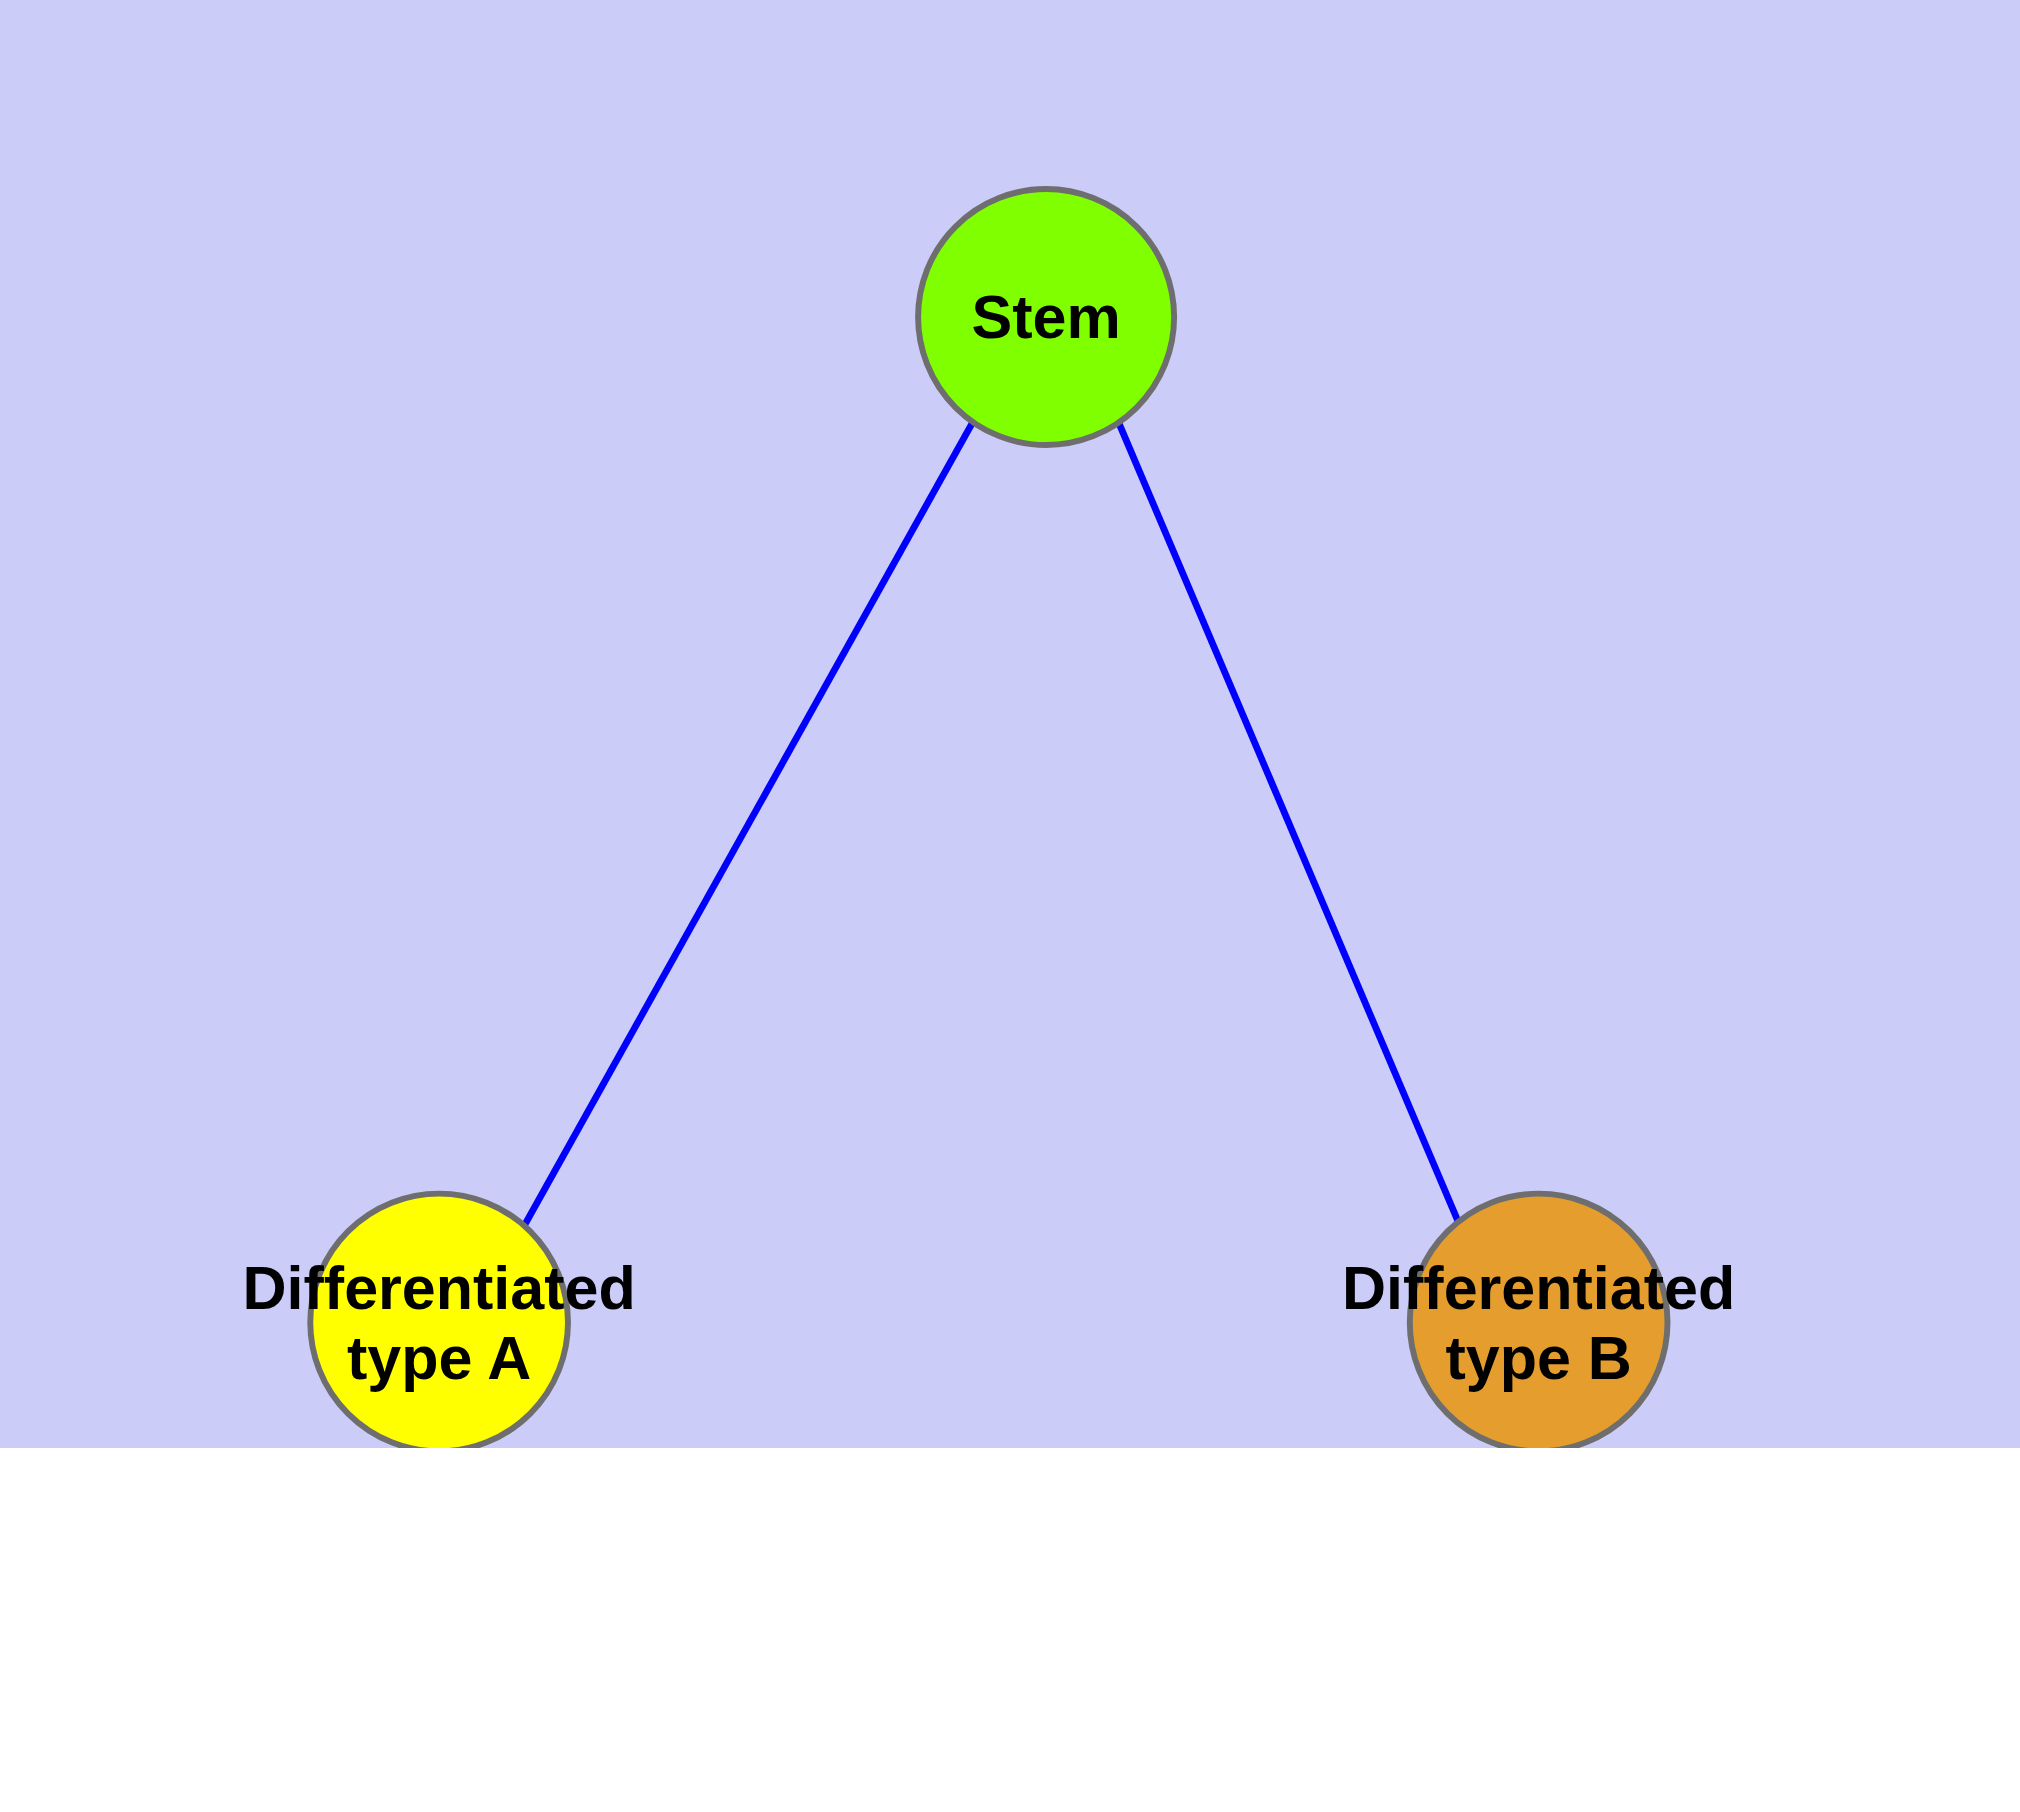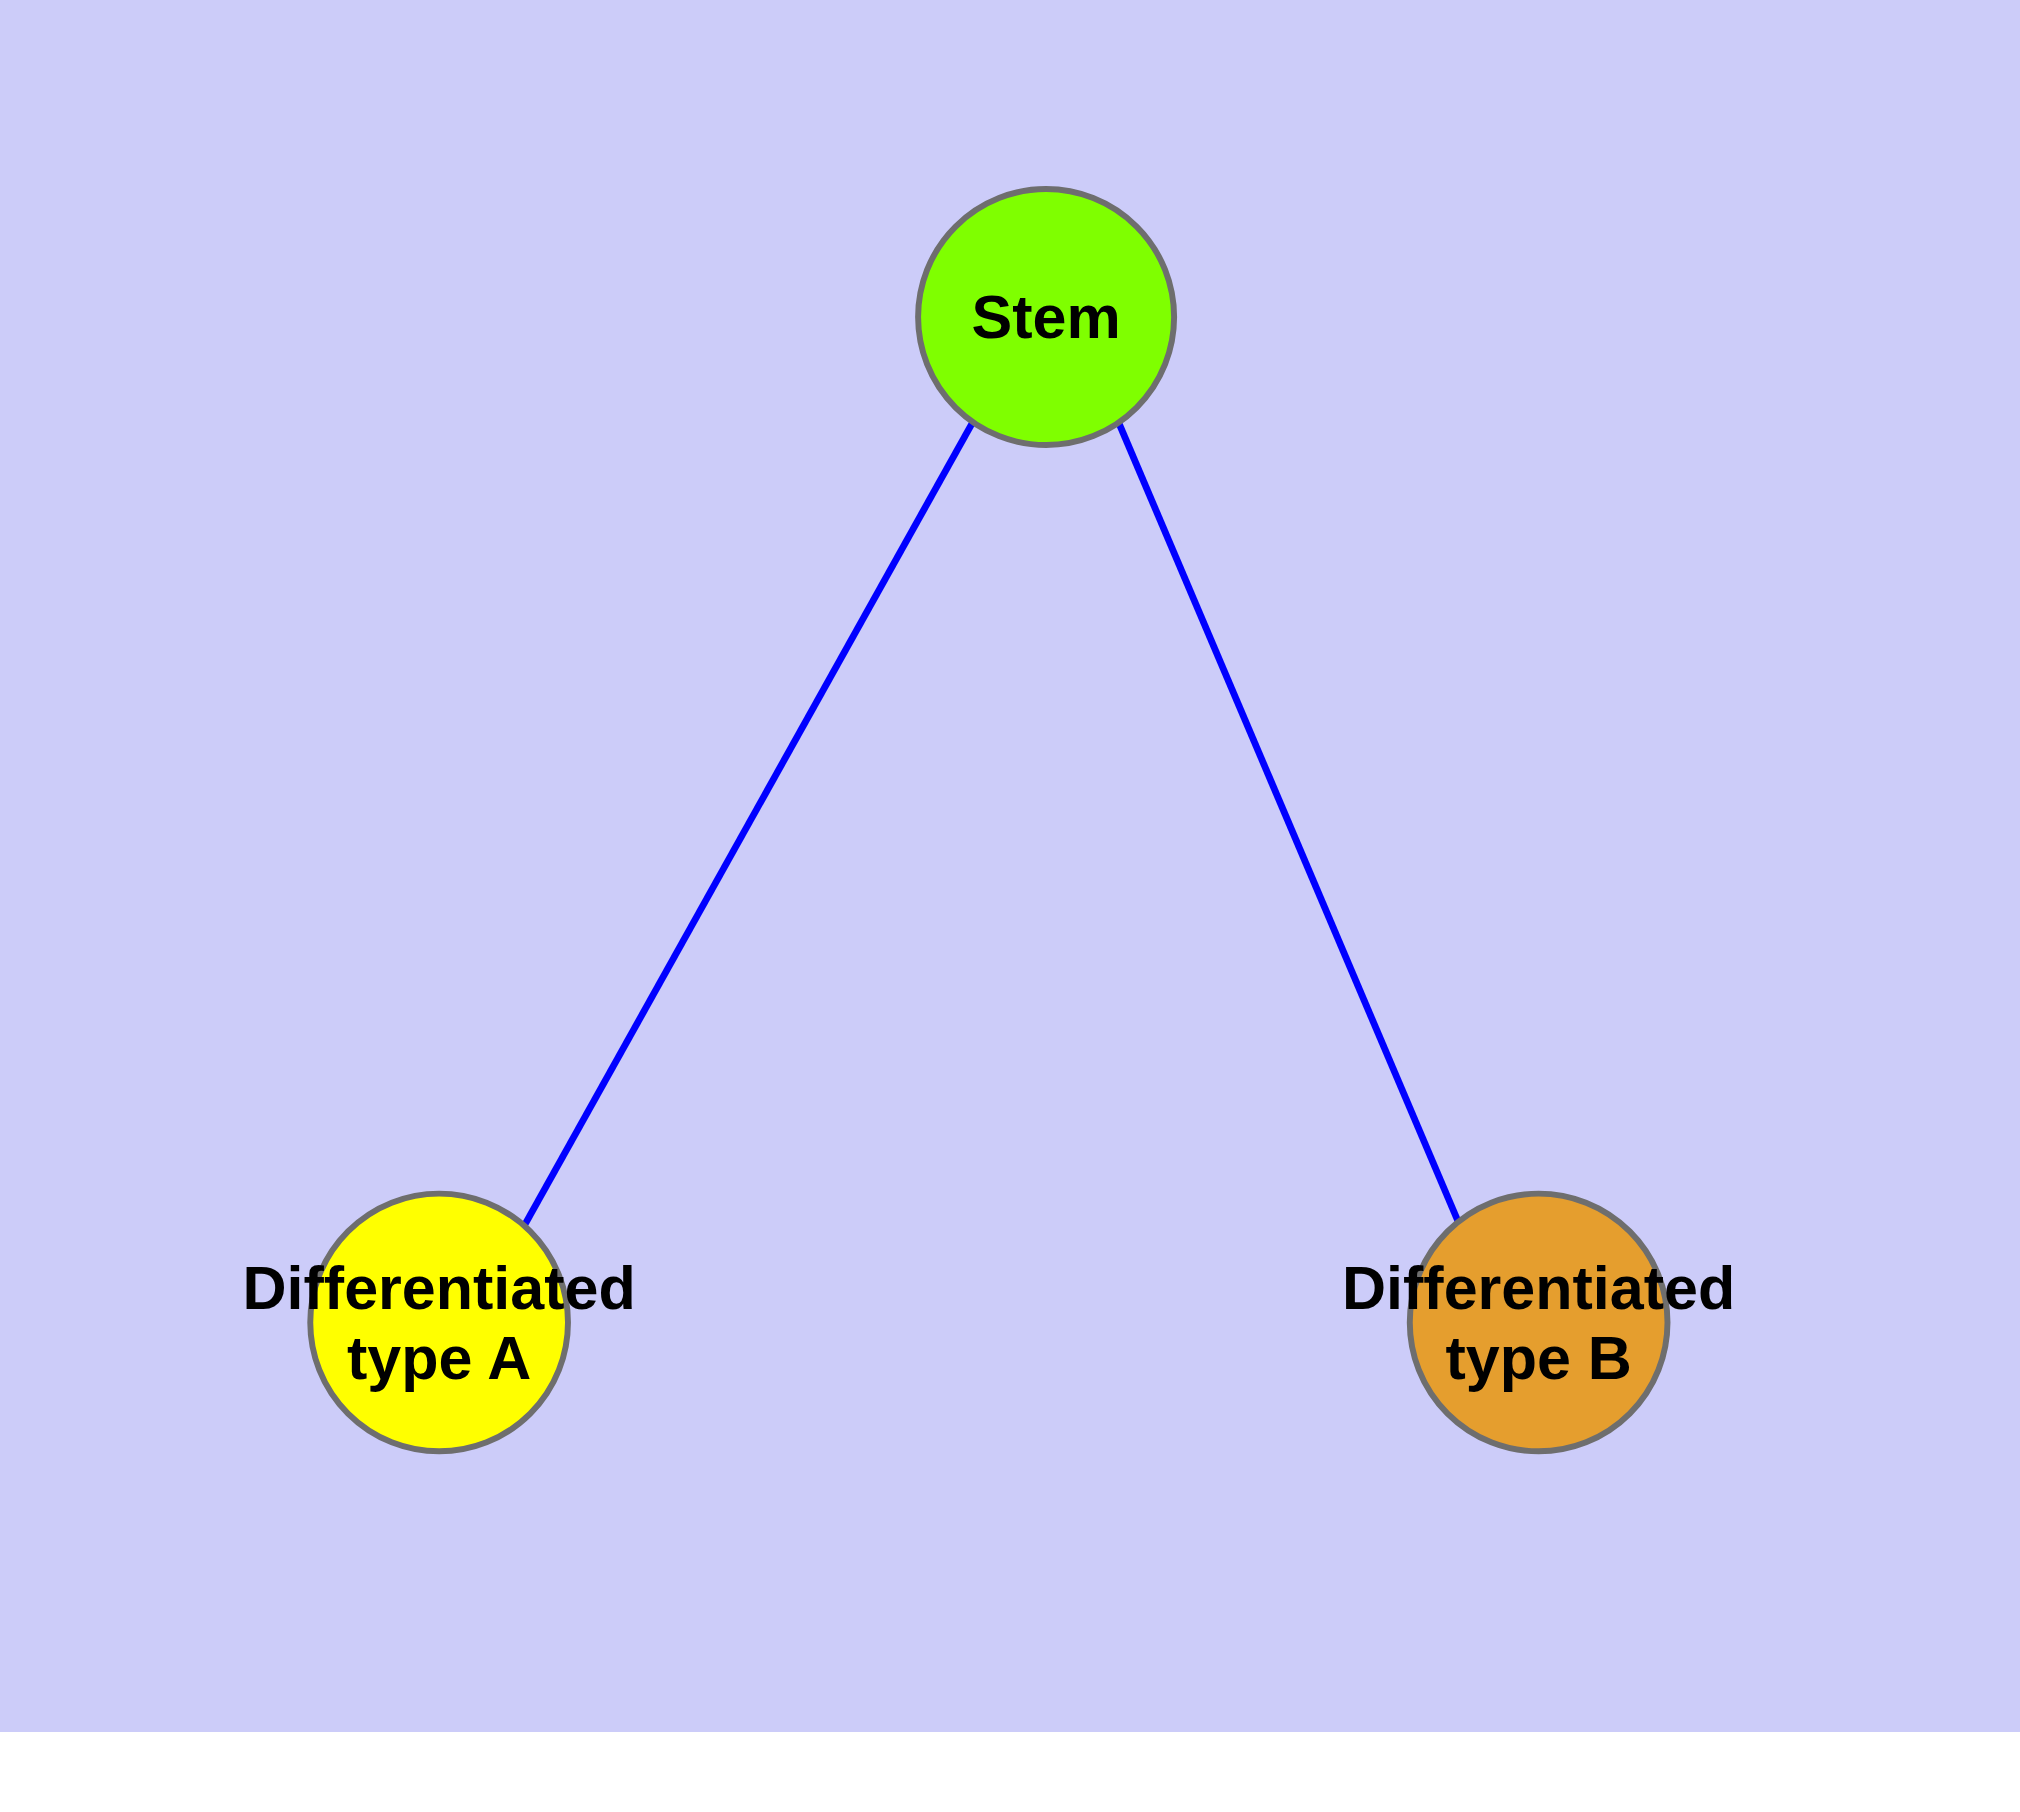--- a/index.html
+++ b/index.html
@@ -7,21 +7,21 @@
     margin: 0;
     padding: 0;
     background: #ffffff;
   }
   body {
     font-family: "Liberation Sans", sans-serif;
   }
   #stage {
     position: relative;
     width: 2021px;
-    height: 1732px;
+    height: 1448px;
     background: #ffffff;
     overflow: hidden;
   }
   #canvas {
     position: absolute;
     left: 0;
     top: 0;
     width: 2021px;
     height: 1804px;
     background: #ccccf9;

